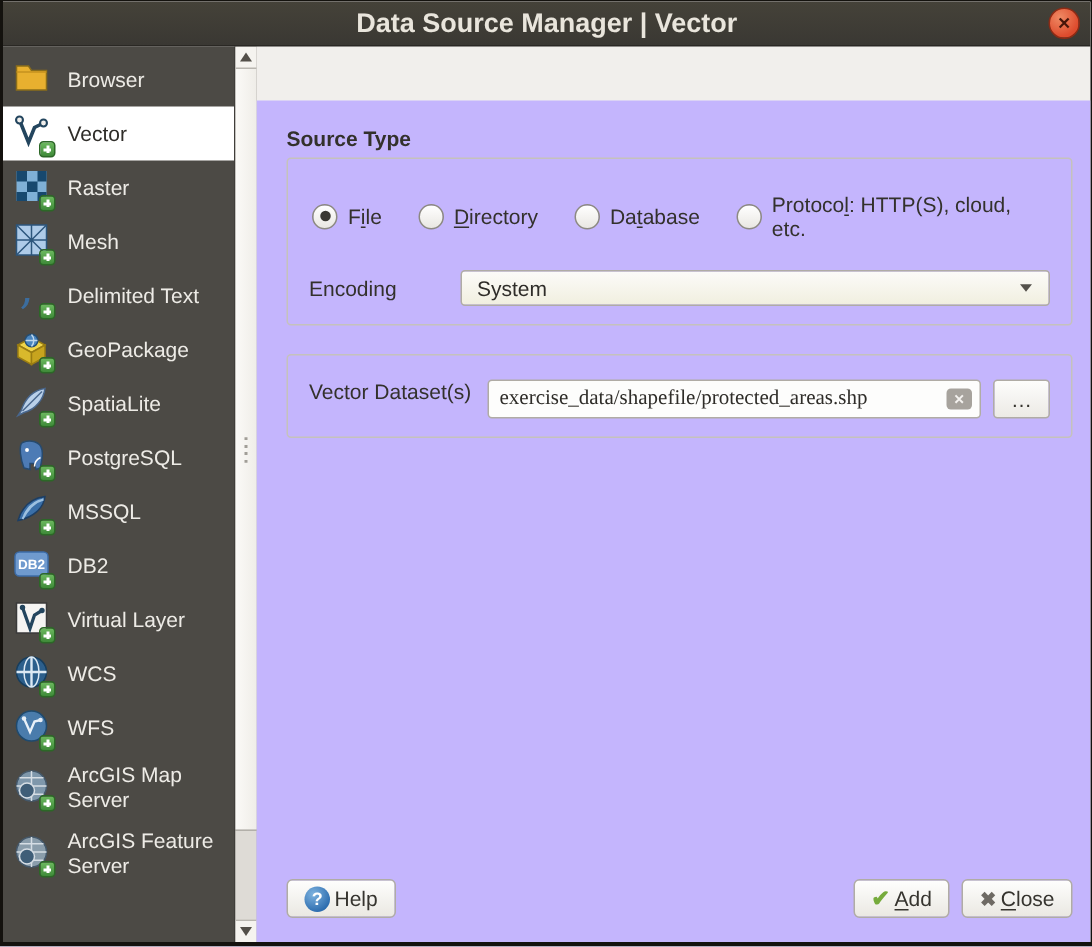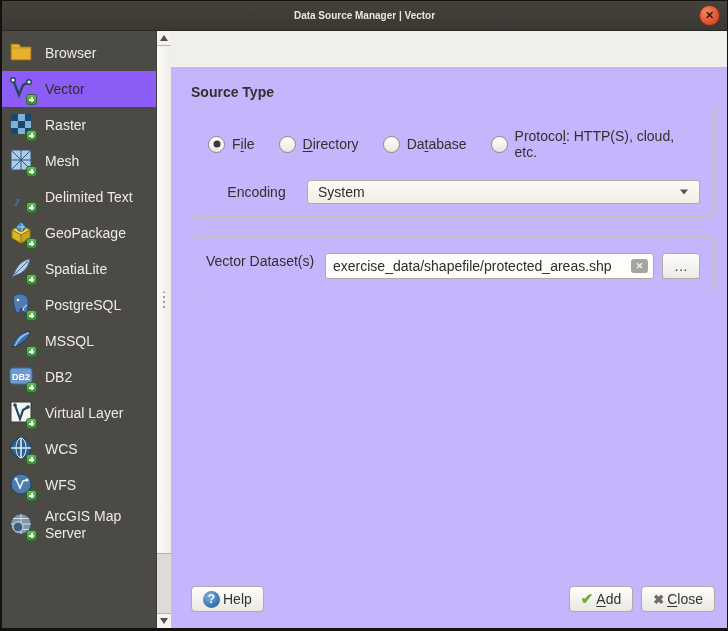--- a/index.html
+++ b/index.html
@@ -17,21 +17,21 @@
 
   
   .titlebar {
     height: 30px; flex: none; position: relative;
     background: linear-gradient(#454239, #3a3833);
     border-bottom: 1px solid #2a2824;
     display: flex; align-items: center;
   }
   .title {
     position: absolute; left: 0; right: 0; text-align: center;
-    color: #e9e5dc; font-weight: bold; font-size: 10px;
+    color: #e9e5dc; font-weight: bold; font-size: 18px;
   }
   .close-btn {
     position: absolute; right: 7px; top: 4px;
     width: 21px; height: 21px; border-radius: 50%;
     background: radial-gradient(circle at 35% 30%, #f08a64, #dd4b2d 70%);
     border: 1px solid #8c2b15;
     color: #46150a; font-size: 11px; font-weight: bold;
     display: flex; align-items: center; justify-content: center;
     cursor: default;
   }
@@ -40,21 +40,21 @@
   .body { flex: 1; display: flex; min-height: 0; }
 
   
   .sidebar { flex: none; display: flex; background: #4c4a45; }
   .tabs { width: 154px; overflow: hidden; display: flex; flex-direction: column; padding-top: 4px; }
   .tab {
     display: flex; align-items: center; gap: 10px;
     padding: 5px 2px 5px 7px; color: #edebe6; min-height: 36px;
     line-height: 17px; cursor: default; flex: none;
   }
-  .tab.selected { background: #8b5cf6; color: #2f2d29; }
+  .tab.selected { background: #ffffff; color: #2f2d29; }
   .ticon { position: relative; width: 26px; height: 26px; flex: none; }
   .ticon svg { width: 24px; height: 24px; display: block; }
   .plus-badge {
     position: absolute; right: -2px; bottom: -3px; width: 11px; height: 11px;
     background: linear-gradient(#6cb95f, #3f8a39);
     border: 1px solid #2c6727; border-radius: 3px;
   }
   .plus-badge::before { content: ""; position: absolute; left: 2px; right: 2px; top: 3.5px; height: 2px; background: #fff; }
   .plus-badge::after  { content: ""; position: absolute; top: 2px; bottom: 2px; left: 3.5px; width: 2px; background: #fff; }
 
@@ -86,40 +86,40 @@
     position: relative;
   }
   .radio.checked::after {
     content: ""; position: absolute; left: 50%; top: 50%; transform: translate(-50%,-50%);
     width: 7px; height: 7px; border-radius: 50%; background: #3a3833;
   }
   u { text-decoration: underline; text-underline-offset: 2px; }
 
   .enc-row { display: flex; align-items: center; margin-bottom: 4px; }
   .field-label { color: #33312c; flex: none; }
-  .enc-row .field-label { width: 101px; text-align: center; }
+  .enc-row .field-label { width: 101px; }
   .combo {
     flex: 1; height: 24px; border: 1px solid #b0aca5; border-radius: 3px;
     background: linear-gradient(#fcfbf9, #ecead5 140%);
     display: flex; align-items: center; padding: 0 10px; color: #2f2d29;
     position: relative; cursor: default;
   }
   .combo-arrow {
     position: absolute; right: 11px; top: 50%; transform: translateY(-50%);
     width: 0; height: 0; border-left: 4.5px solid transparent; border-right: 4.5px solid transparent;
     border-top: 5.5px solid #55524c;
   }
 
   .ds-row { display: flex; align-items: flex-start; margin: 2px 0 4px; }
   .ds-row .field-label { width: 119px; }
   .input-wrap { flex: 1; position: relative; min-width: 0; }
   .input-wrap input {
     width: 100%; height: 26px; border: 1px solid #b0aca5; border-radius: 3px;
     background: #fdfdfc; padding: 0 28px 0 7px; font-size: 14px; color: #2f2d29;
-    font-family: Liberation Sans, sans-serif;
+    font-family: Liberation Serif, serif;
   }
   .clear-btn {
     position: absolute; right: 6px; top: 50%; transform: translateY(-50%);
     width: 17px; height: 14px; border-radius: 3px; background: #a7a39d;
     color: #f5f3f0; font-size: 9px; font-weight: bold;
     display: flex; align-items: center; justify-content: center; cursor: default;
   }
   .browse {
     width: 38px; height: 26px; margin-left: 8px; flex: none;
     border: 1px solid #b0aca5; border-radius: 3px;
@@ -323,20 +323,31 @@
             <svg viewBox="0 0 24 24">
                 <circle cx="12" cy="12" r="10" fill="#7e97ab" stroke="#44586a"></circle>
                 <path d="M2 12h20M12 2v20M4 6.5h16M4 17.5h16" stroke="#d5dde4" fill="none"></path>
                 <circle cx="9" cy="15" r="5" fill="#3f5e78" stroke="#d5dde4"></circle>
               </svg>
             <i class="plus-badge"></i>
           </span>
           <span class="tlabel">ArcGIS Map Server</span>
         </div>
 
+        <div class="tab">
+          <span class="ticon">
+            <svg viewBox="0 0 24 24">
+                <circle cx="12" cy="12" r="10" fill="#8a9dab" stroke="#44586a"></circle>
+                <path d="M2 12h20M12 2v20M4 6.5h16M4 17.5h16" stroke="#d5dde4" fill="none"></path>
+                <circle cx="9" cy="15" r="5" fill="#3f5e78" stroke="#d5dde4"></circle>
+              </svg>
+            <i class="plus-badge"></i>
+          </span>
+          <span class="tlabel">ArcGIS Feature Server</span>
+        </div>
 
         <div class="tab">
           
           
         </div>
 
       </div>
 
       <div class="scrollbar">
         <div class="sb-btn up">

